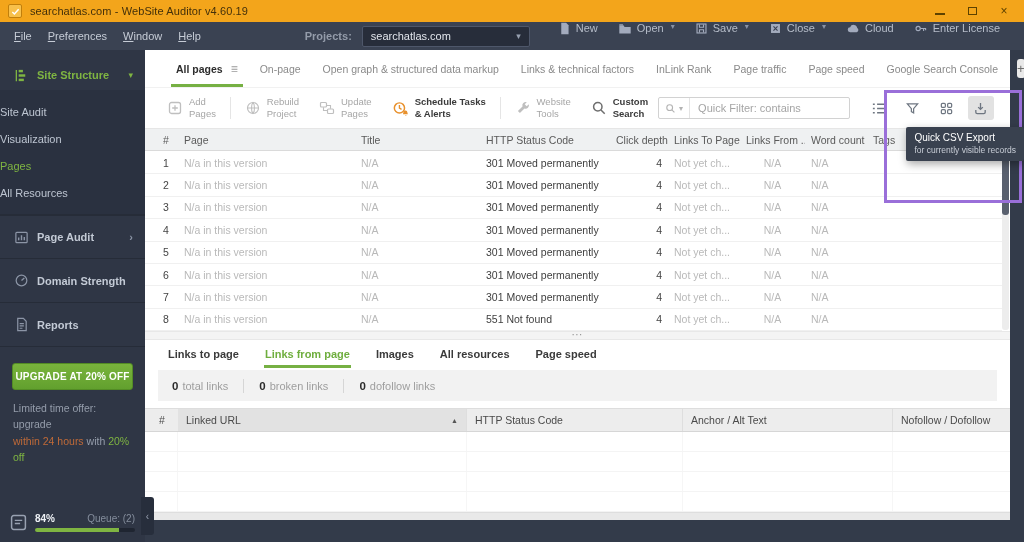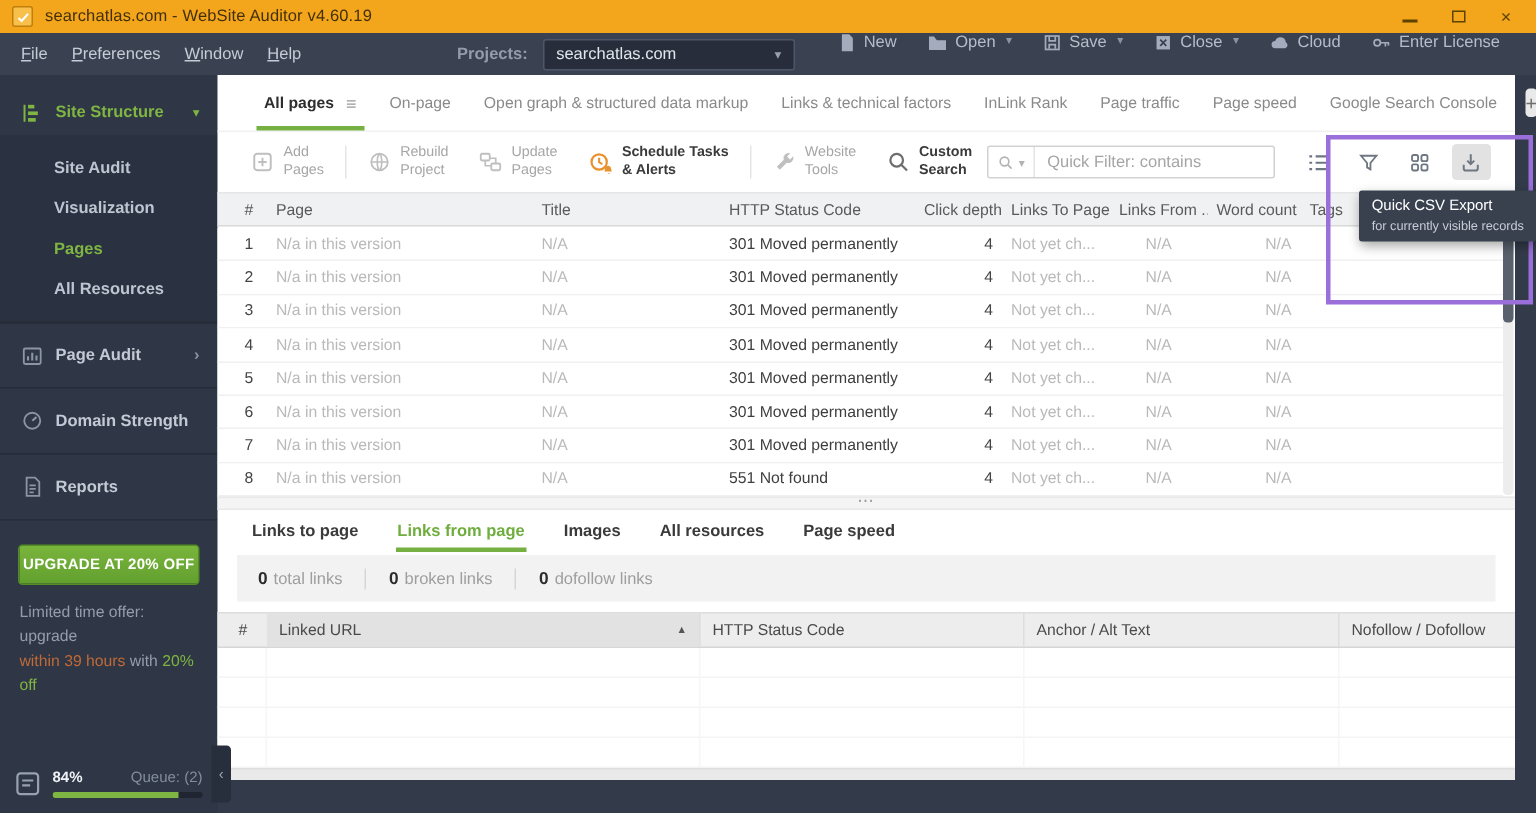--- a/index.html
+++ b/index.html
@@ -30,21 +30,21 @@
 .mbtn{display:flex;gap:5px;padding:0 10px;color:#b6bdc9;font-size:11px;height:28px}
 .mbtn svg{color:#a3abbd;flex:none}
 .mbtn .chev{font-size:8px;color:#8a92a4;margin-left:2px}
 
 
 .sidebar{position:absolute;left:0;top:50px;width:145px;height:492px;background:#2f3645;color:#c3cad5}
 .ss-header{height:30px;margin-top:10px;display:flex;align-items:center;padding:0 12px 0 14px;color:#7fb542;font-weight:bold;font-size:11px}
 .ss-header svg{margin-right:8px}
 .ss-header .chev{margin-left:auto;font-size:9px}
 .ss-sub{background:#2a3140;padding:8px 0;border-bottom:1px solid #262c38}
-.ss-item{height:27px;display:flex;align-items:center;padding-left:36px;font-size:11px;color:#bdc5d1;font-weight:bold}
+.ss-item{height:27px;display:flex;align-items:center;font-size:11px;color:#bdc5d1;font-weight:normal}
 .ss-item.active{color:#7fb542}
 .side-row{height:44px;display:flex;align-items:center;padding:0 12px 0 14px;font-size:11px;font-weight:bold;border-bottom:1px solid #262c38;color:#c3cad5}
 .side-row svg{margin-right:8px;color:#8c95a6}
 .side-row .chev{margin-left:auto;color:#8c95a6;font-size:11px}
 .upgrade-btn{display:block;margin:16px 12px 0;width:121px;height:27px;background:linear-gradient(#79b43c,#62a02e);border:1px solid #538c25;border-radius:3px;color:#fff;font-weight:bold;font-size:10px;text-align:center;line-height:25px;letter-spacing:.2px}
 .offer{padding:10px 10px 0 13px;font-size:10.5px;line-height:1.55;color:#959dab}
 .offer .hl-orange{color:#c06a38}
 .offer .hl-green{color:#7fb542}
 .sb-status{position:absolute;left:10px;right:10px;bottom:10px;display:flex;align-items:flex-start;gap:8px}
 .sb-status .doc{flex:none;color:#98a1b1;margin-top:1px}
@@ -89,21 +89,21 @@
 .tbody{position:absolute;left:0;top:102px;right:8px}
 .trow{display:flex;align-items:center;height:22.4px;border-bottom:1px solid #f0f0f0;font-size:10.5px;background:#fff}
 .c{padding:0 6px;white-space:nowrap;overflow:hidden}
 .c-num{width:33px;padding-left:18px;color:#444}
 .c-page{width:177px}
 .c-title{width:125px}
 .c-status{width:130px;color:#3e3e3e}
 .c-depth{width:58px;text-align:right;color:#444}
 .c-lto{width:72px}
 .c-lfrom{width:65px;text-align:center}
-.c-wc{width:62px;text-align:right}
+.c-wc{width:62px;text-align:left}
 .c-tags{width:50px}
 .c-rest{flex:1}
 .gray{color:#b9b9b9}
 .thead .c{color:#5a5a5a}
 .scroll-track{position:absolute;right:1px;top:79px;width:7px;height:201px;background:#ededed;border-radius:3px}
 .scroll-thumb{position:absolute;right:1px;top:79px;width:7px;height:86px;background:#59606e;border-radius:3px}
 
 
 .splitter{position:absolute;left:0;top:281px;right:0;height:9px;background:#f4f4f4;border-top:1px solid #e8e8e8;border-bottom:1px solid #e8e8e8;text-align:center;color:#999;font-size:11px;line-height:5px;letter-spacing:1px}
 
@@ -259,21 +259,21 @@
     <div class="side-row">
       <svg width="15" height="15" viewBox="0 0 16 16">
           <path d="M4 1.5h6l3 3V14.5H4z" fill="none" stroke="currentColor" stroke-width="1.3"></path>
           <path d="M6 7h4.5M6 9.5h4.5M6 12h3" stroke="currentColor" stroke-width="1.2" fill="none"></path>
         </svg>
       <span>Reports</span>
     </div>
     <a class="upgrade-btn">UPGRADE AT 20% OFF</a>
     <div class="offer">
       <span>Limited time offer: upgrade</span><br>
-      <span class="hl-orange">within 39 hours</span><span> with </span><span class="hl-green">20% off</span>
+      <span class="hl-orange">within 24 hours</span><span> with </span><span class="hl-green">20% off</span>
     </div>
     <div class="sb-status">
       <span class="doc">
         <svg width="17" height="17" viewBox="0 0 16 16">
             <rect x="1.5" y="1.5" width="13" height="13" rx="2" fill="none" stroke="currentColor" stroke-width="1.4"></rect>
             <path d="M4.5 6h7M4.5 9h5" stroke="currentColor" stroke-width="1.3" fill="none"></path>
           </svg>
       </span>
       <div class="sb-stat-col">
         <div class="sb-line">

